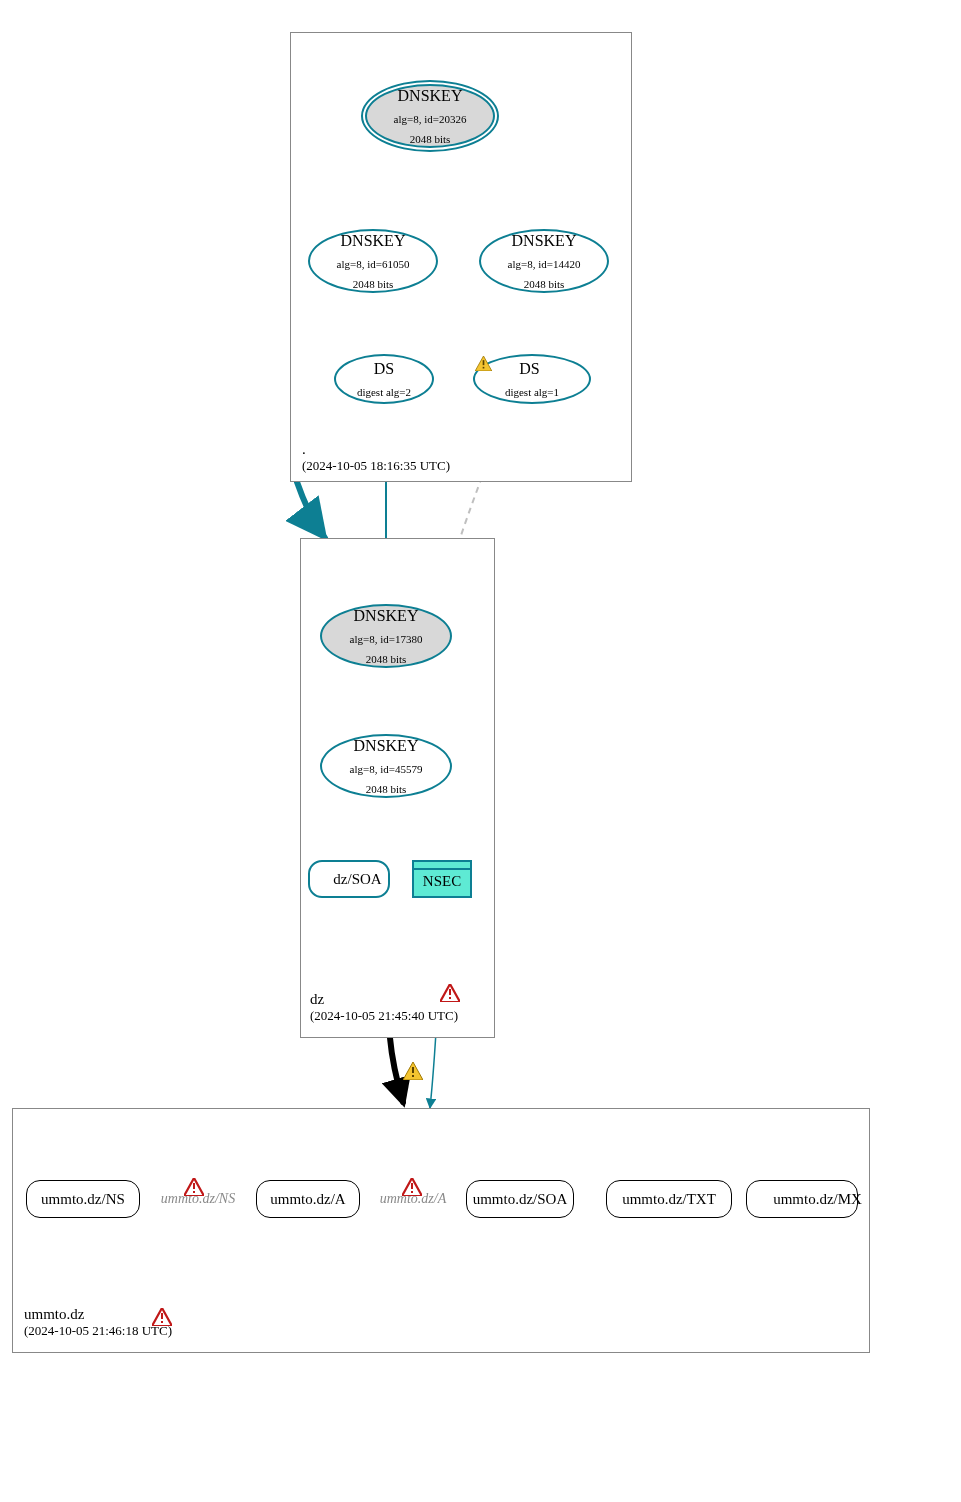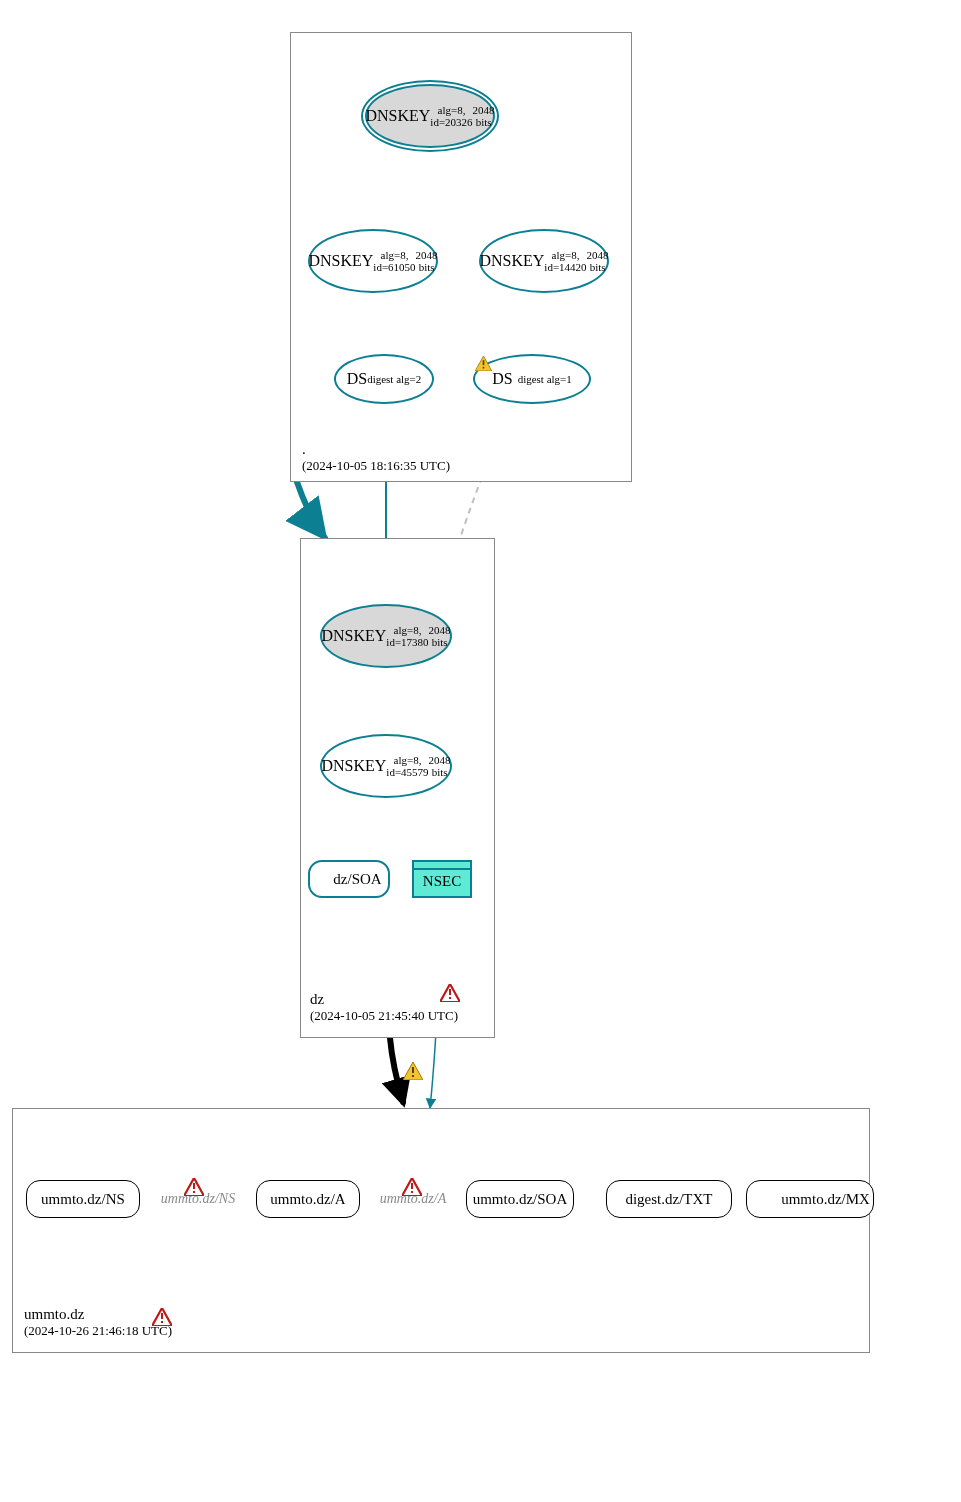--- a/index.html
+++ b/index.html
@@ -32,24 +32,25 @@
     line-height: 1.2;
   }
   .zone-label .name { font-size: 15px; }
   .zone-label .ts   { font-size: 13px; }
 
   .node {
     position: absolute;
     box-sizing: border-box;
     text-align: center;
     display: flex;
-    flex-direction: row;
+    flex-direction: column;
     justify-content: center;
     align-items: center;
     font-family: "Times New Roman", Times, serif;
+    gap: 8px;
   }
   .node .title { font-size: 16px; line-height: 1.1; }
   .node .sub   { font-size: 11px; line-height: 1.1; }
 
   .ellipse {
     border-radius: 50%;
   }
   .teal-ellipse {
     border: 2px solid #0d7f93;
     background: #fff;
@@ -165,21 +166,21 @@
 
   <div class="zone-box" style="left:300px; top:538px; width:195px; height:500px;"></div>
   <div class="zone-label" style="left:310px; top:990px;">
     <div class="name">dz</div>
     <div class="ts">(2024-10-05 21:45:40 UTC)</div>
   </div>
 
   <div class="zone-box" style="left:12px; top:1108px; width:858px; height:245px;"></div>
   <div class="zone-label" style="left:24px; top:1305px;">
     <div class="name">ummto.dz</div>
-    <div class="ts">(2024-10-26 21:46:18 UTC)</div>
+    <div class="ts">(2024-10-05 21:46:18 UTC)</div>
   </div>
 
   <div class="node ellipse teal-ellipse grey-fill double-ring" style="left:365px; top:84px; width:130px; height:64px;">
     <div class="title">DNSKEY</div>
     <div class="sub">alg=8, id=20326</div>
     <div class="sub">2048 bits</div>
   </div>
 
   <div class="node ellipse teal-ellipse" style="left:308px; top:229px; width:130px; height:64px;">
     <div class="title">DNSKEY</div>
@@ -241,23 +242,23 @@
   <div class="node leaf-box" style="left:256px; top:1180px; width:104px; height:38px;">
     <div class="title" style="font-size:15px;">ummto.dz/A</div>
   </div>
   <div class="leaf-grey" style="left:372px; top:1180px; width:82px; height:38px;">
     <span>ummto.dz/A</span>
   </div>
   <div class="node leaf-box" style="left:466px; top:1180px; width:108px; height:38px;">
     <div class="title" style="font-size:15px;">ummto.dz/SOA</div>
   </div>
   <div class="node leaf-box" style="left:606px; top:1180px; width:126px; height:38px;">
-    <div class="title" style="font-size:15px;">digest.dz/TXT</div>
-  </div>
-  <div class="node leaf-box" style="left:746px; top:1180px; width:128px; height:38px;padding-left:31px;">
+    <div class="title" style="font-size:15px;">ummto.dz/TXT</div>
+  </div>
+  <div class="node leaf-box" style="left:746px; top:1180px; width:112px; height:38px;padding-left:31px;">
     <div class="title" style="font-size:15px;">ummto.dz/MX</div>
   </div>
 
   <div class="err-badge" style="left:440px; top:984px;">
     <svg width="20" height="18" viewBox="0 0 20 18">
         <path d="M10 0 L20 18 L0 18 Z" fill="#fff" stroke="#c01818" stroke-width="2.2"></path>
         <rect x="9" y="5" width="2" height="6" fill="#c01818"></rect>
         <rect x="9" y="13" width="2" height="2" fill="#c01818"></rect>
       </svg>
   </div>

